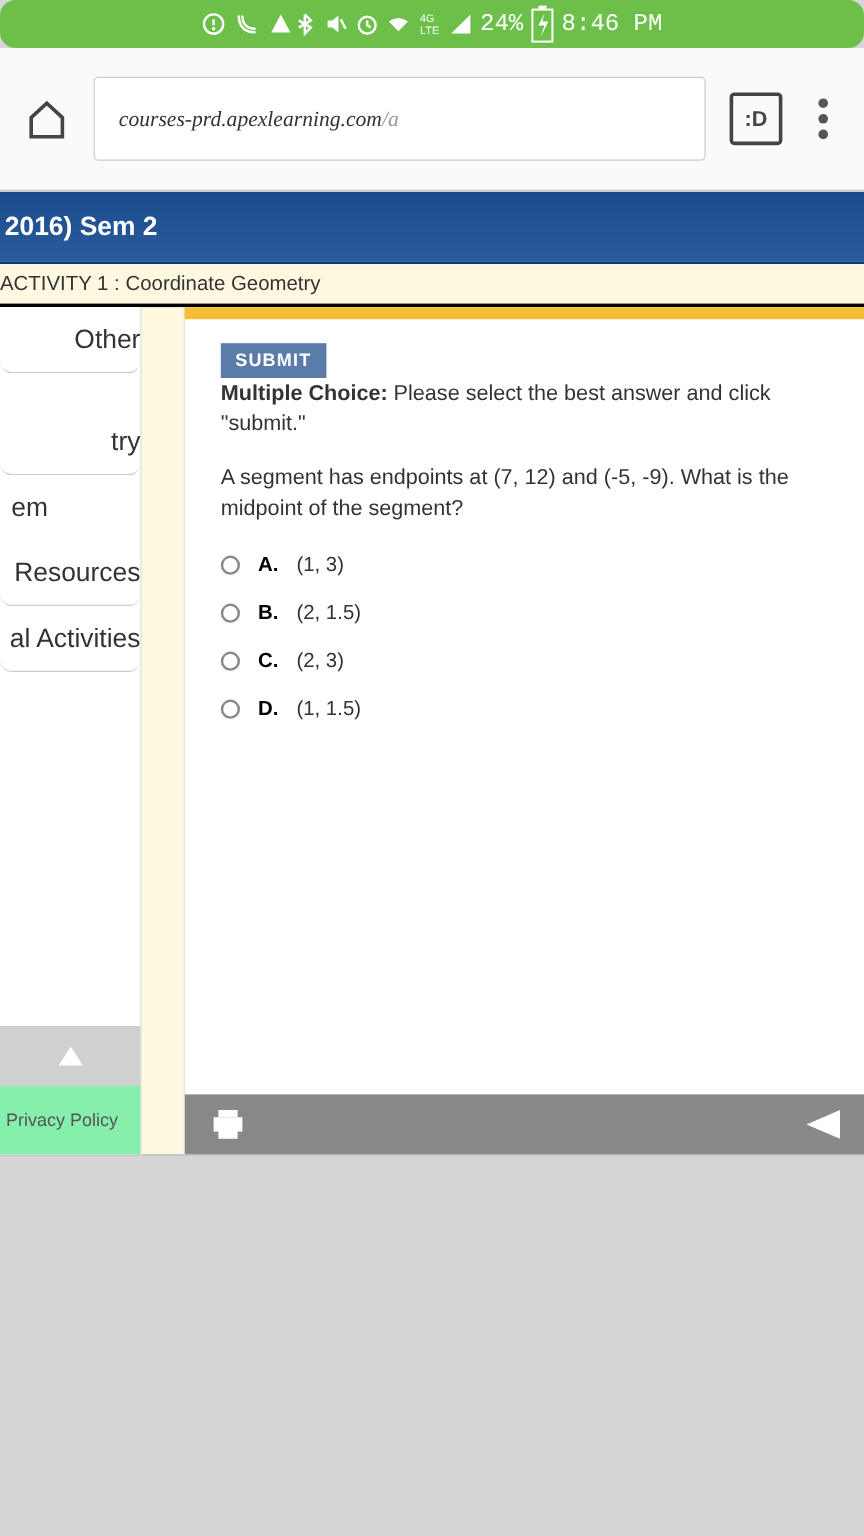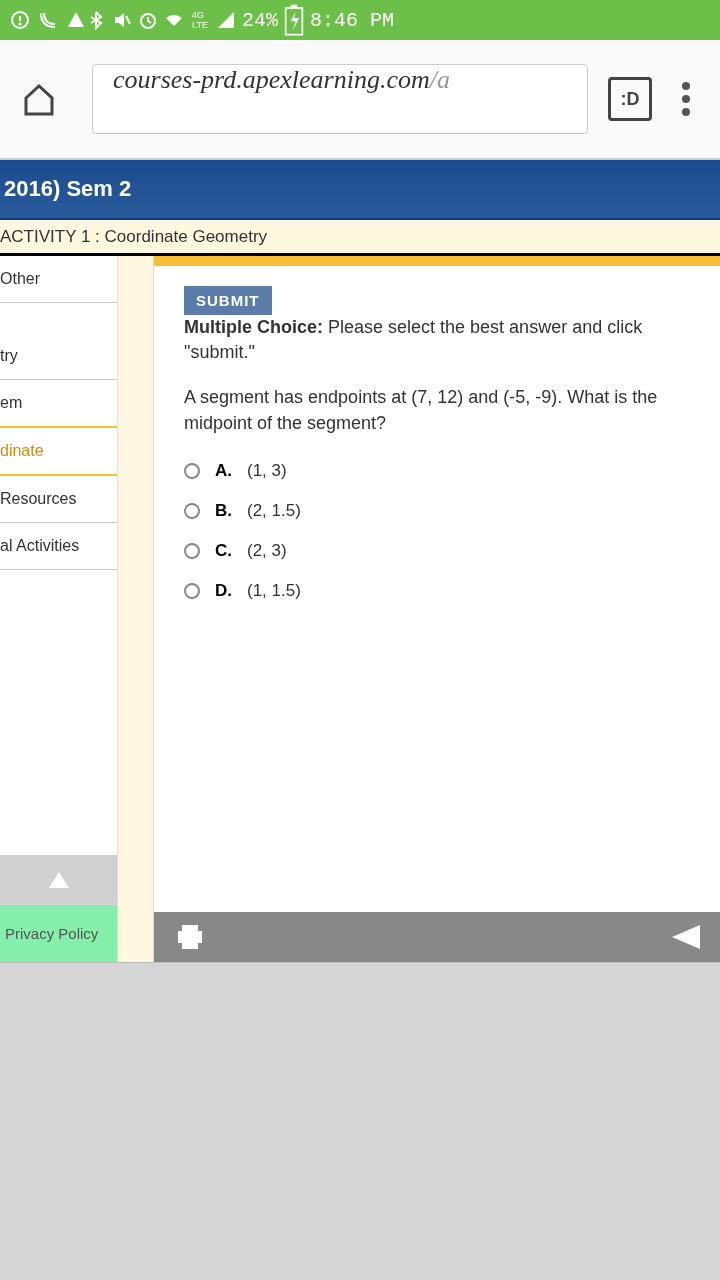--- a/index.html
+++ b/index.html
@@ -1,39 +1,39 @@
 <!DOCTYPE html>
 <html><head>
   <meta charset="utf-8">
   <style>
     * { margin: 0; padding: 0; box-sizing: border-box; }
     body { font-family: Arial, sans-serif; background: #d5d5d5; width: 720px; height: 1280px; overflow: hidden; }
     
-    .status-bar { background: #6cc04a; height: 40px; display: flex; align-items: center; justify-content: flex-start; padding: 0 10px; color: white; font-size: 20px; }
+    .status-bar { background: #6cc04a; height: 40px; display: flex; align-items: center; justify-content: center; padding: 0 10px; color: white; font-size: 20px; border-radius: 13px; }
     .status-left { display: flex; gap: 8px; align-items: center; }
     .status-right { display: flex; gap: 6px; align-items: center; font-family: 'Courier New', monospace; }
     .status-icon { width: 20px; height: 20px; display: flex; align-items: center; justify-content: center; }
     
     .browser-chrome { background: #fafafa; height: 120px; display: flex; align-items: center; padding: 0 20px; gap: 20px; border-bottom: 2px solid #ccc; }
     .home-icon { width: 38px; height: 38px; }
-    .url-bar { flex: 1; background: white; border: 1px solid #ccc; border-radius: 4px; height: 70px; display: flex; align-items: flex-start; padding: 0 20px; font-family: 'Comic Sans MS', cursive; font-size: 26px; color: #555; font-style: italic; overflow: hidden; white-space: nowrap; margin-left: 14px; }
+    .url-bar { flex: 1; background: white; border: 1px solid #ccc; border-radius: 4px; height: 70px; display: flex; align-items: center; padding: 0 20px; font-family: 'Comic Sans MS', cursive; font-size: 18px; color: #555; font-style: italic; overflow: hidden; white-space: nowrap; }
     .url-main { color: #333; }
     .url-path { color: #999; }
     .tab-count { width: 44px; height: 44px; border: 3px solid #444; border-radius: 4px; display: flex; align-items: center; justify-content: center; font-weight: bold; font-size: 18px; color: #444; }
     .more-icon { display: flex; flex-direction: column; gap: 5px; padding: 0 10px; }
     .more-dot { width: 8px; height: 8px; background: #555; border-radius: 50%; }
     
     .course-header { background: linear-gradient(to bottom, #1a4b8c, #2a5b9c); color: white; height: 60px; display: flex; align-items: center; padding-left: 4px; font-size: 22px; font-weight: bold; border-bottom: 2px solid #0a3b7c; }
     
     .activity-bar { background: #fff8e0; height: 36px; display: flex; align-items: center; padding-left: 0; font-size: 17px; color: #333; border-bottom: 3px solid #000000; }
     
     .content-area { display: flex; height: 706px; background: #fff8e0; }
     
     .sidebar { width: 118px; background: white; display: flex; flex-direction: column; border-right: 1px solid #ddd; margin-right: 35px; }
-    .sidebar-item { padding: 14px 0 14px 0; font-size: 16px; color: #333; border-bottom: 1px solid #ccc; text-align: left; overflow: hidden; white-space: nowrap; }
+    .sidebar-item { padding: 14px 0 14px 0; font-size: 22px; color: #333; border-bottom: 1px solid #ccc; text-align: right; overflow: hidden; white-space: nowrap; border-radius: 10px; }
     .sidebar-item.active { color: #d68910; font-weight: normal; border-bottom: 2px solid #f5be36; border-top: 2px solid #f5be36; }
     .sidebar-spacer { flex: 1; }
     .sidebar-up { background: #d0d0d0; height: 50px; display: flex; align-items: center; justify-content: center; }
     .up-arrow { width: 0; height: 0; border-left: 10px solid transparent; border-right: 10px solid transparent; border-bottom: 16px solid white; }
     .privacy-link { padding: 20px 5px; font-size: 15px; color: #555; background: #86efac; }
     
     .main-panel { flex: 1; background: white; display: flex; flex-direction: column; border-left: 1px solid #ddd; }
     .panel-top-bar { height: 10px; background: #f5be36; }
     .panel-content { padding: 20px 30px; flex: 1; }
     .submit-btn { background: #5b7ba8; color: white; border: none; padding: 6px 12px; font-size: 15px; font-weight: bold; letter-spacing: 1px; cursor: pointer; }
@@ -141,21 +141,20 @@
 
 <div class="activity-bar">
   <span>ACTIVITY 1 : Coordinate Geometry</span>
 </div>
 
 <div class="content-area">
   <div class="sidebar">
     <div class="sidebar-item">Other</div>
     <div class="sidebar-item" style="margin-top:30px;">try</div>
     <div class="sidebar-item" style="border-bottom:none;width:40px;">em</div>
-    <div class="sidebar-item active">dinate</div>
     <div class="sidebar-item">Resources</div>
     <div class="sidebar-item">al Activities</div>
     <div class="sidebar-spacer"></div>
     <div class="sidebar-up">
       <div class="up-arrow"></div>
     </div>
     <div class="privacy-link">Privacy Policy</div>
   </div>
 
   <div class="main-panel">

